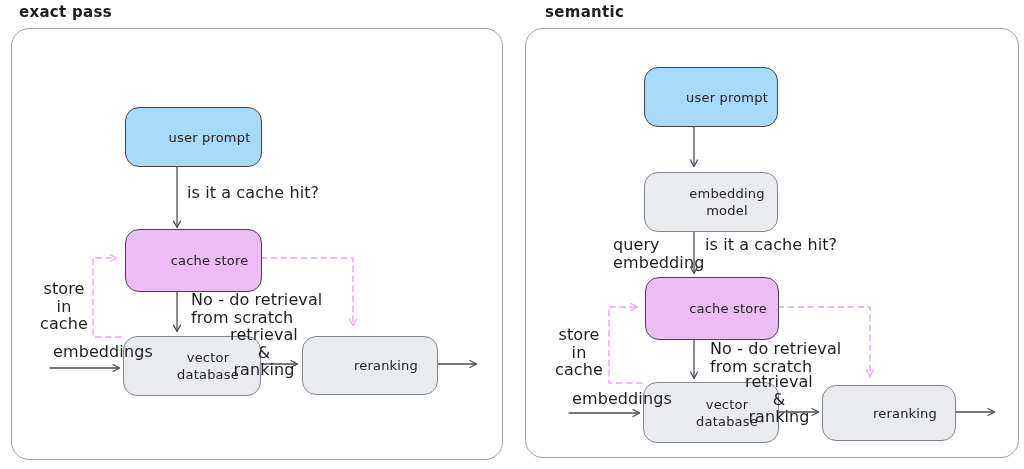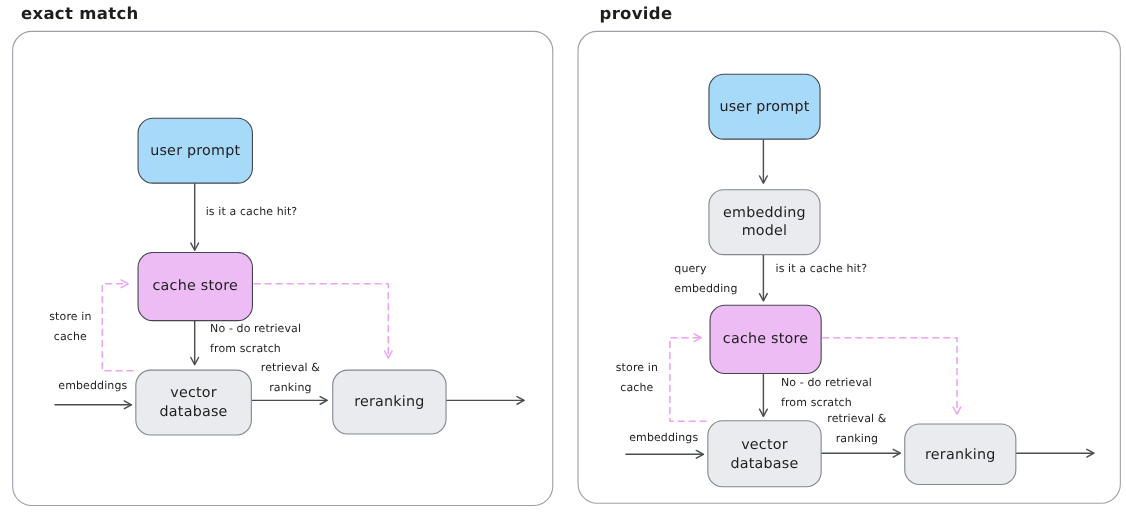--- a/index.html
+++ b/index.html
@@ -20,35 +20,35 @@
   .t-ex{left:19px;top:3px;}
   .t-se{left:545px;top:3px;}
   svg.wires{position:absolute;left:0;top:0;pointer-events:none;}
   .arr{fill:none;stroke:var(--arrow);stroke-width:1.3px;stroke-linecap:round;stroke-linejoin:round;}
   .dash{fill:none;stroke:var(--dashed_pink);stroke-width:1.4px;stroke-dasharray:5.5 4.5;stroke-linecap:round;stroke-linejoin:round;}
   #mDark path{stroke:var(--arrow);}
   #mPink path{stroke:var(--dashed_pink);}
   .node{
     position:absolute;display:flex;align-items:center;justify-content:center;
     text-align:center;border-radius:14px;font-size:13px;line-height:17px;
-    white-space:pre-line;letter-spacing:.2px;
+    white-space:pre-line;letter-spacing:.2px;padding-left:32px;
   }
   .blue{background:var(--node_blue);border:1.6px solid var(--stroke_dark);}
   .pink{background:var(--node_pink);border:1.6px solid var(--stroke_dark);}
   .gray{background:var(--node_gray);border:1.6px solid var(--stroke_gray);}
   .ex-user-prompt{left:125px;top:107px;width:103px;height:58px;}
   .ex-cache-store{left:125px;top:229px;width:103px;height:61px;}
   .ex-vector-db{left:123px;top:336px;width:104px;height:58px;}
   .ex-reranking{left:302px;top:336px;width:102px;height:57px;}
   .se-user-prompt{left:644px;top:67px;width:100px;height:58px;}
   .se-embedding-model{left:644px;top:172px;width:100px;height:58px;}
   .se-cache-store{left:645px;top:277px;width:100px;height:61px;}
   .se-vector-db{left:643px;top:382px;width:102px;height:59px;}
   .se-reranking{left:822px;top:385px;width:100px;height:54px;}
-  .lbl{position:absolute;font-size:10px;line-height:17.5px;white-space:pre-line;letter-spacing:.1px;}
+  .lbl{position:absolute;font-size:16px;line-height:17.5px;white-space:pre-line;letter-spacing:.1px;}
   .ex-cache-hit{left:187px;top:184px;}
   .ex-yes{left:233px;top:218px;line-height:18px;}
   .ex-no{left:191px;top:291px;}
   .ex-store{left:34px;top:280px;width:60px;text-align:center;}
   .ex-embeddings{left:53px;top:343px;}
   .ex-retrieval{left:226px;top:326px;width:76px;text-align:center;}
   .se-query-emb{left:613px;top:236px;width:76px;}
   .se-cache-hit{left:705px;top:236px;}
   .se-no{left:710px;top:340px;}
   .se-store{left:549px;top:326px;width:60px;text-align:center;}
@@ -56,22 +56,22 @@
   .se-retrieval{left:741px;top:373px;width:76px;text-align:center;}
 </style>
 </head>
 <body>
 
 <div class="stage">
 
   <div class="panel p-ex"></div>
   <div class="panel p-se"></div>
 
-  <div class="panel-title t-ex">exact match</div>
-  <div class="panel-title t-se">provide</div>
+  <div class="panel-title t-ex">exact pass</div>
+  <div class="panel-title t-se">semantic</div>
 
   <svg class="wires" width="1024" height="469" viewBox="0 0 1024 469">
     <defs>
       <marker id="mDark" markerUnits="userSpaceOnUse" markerWidth="11" markerHeight="11" viewBox="0 0 11 11" refX="8" refY="5.5" orient="auto-start-reverse">
         <path d="M2,2 L8.5,5.5 L2,9" fill="none" stroke-width="1.3" stroke-linecap="round" stroke-linejoin="round"></path>
       </marker>
       <marker id="mPink" markerUnits="userSpaceOnUse" markerWidth="11" markerHeight="11" viewBox="0 0 11 11" refX="8" refY="5.5" orient="auto-start-reverse">
         <path d="M2,2 L8.5,5.5 L2,9" fill="none" stroke-width="1.3" stroke-linecap="round" stroke-linejoin="round"></path>
       </marker>
     </defs>

